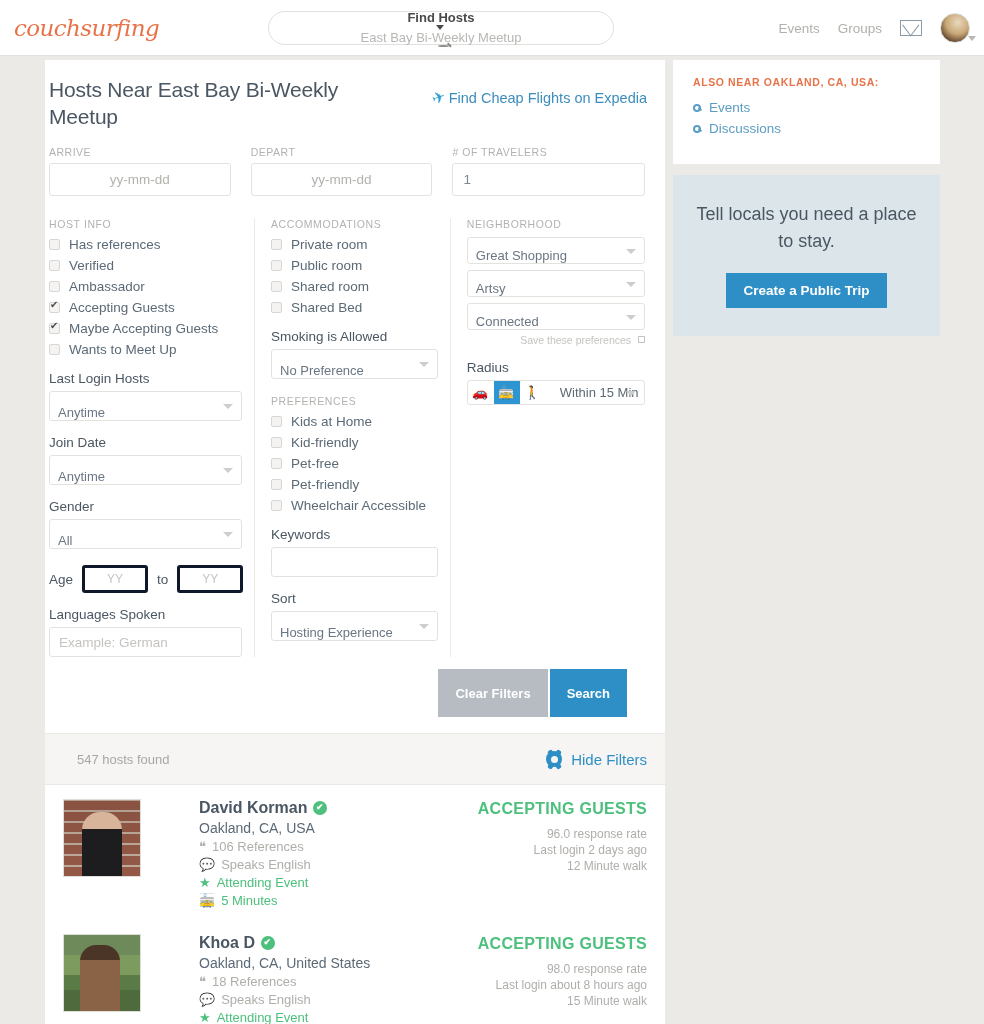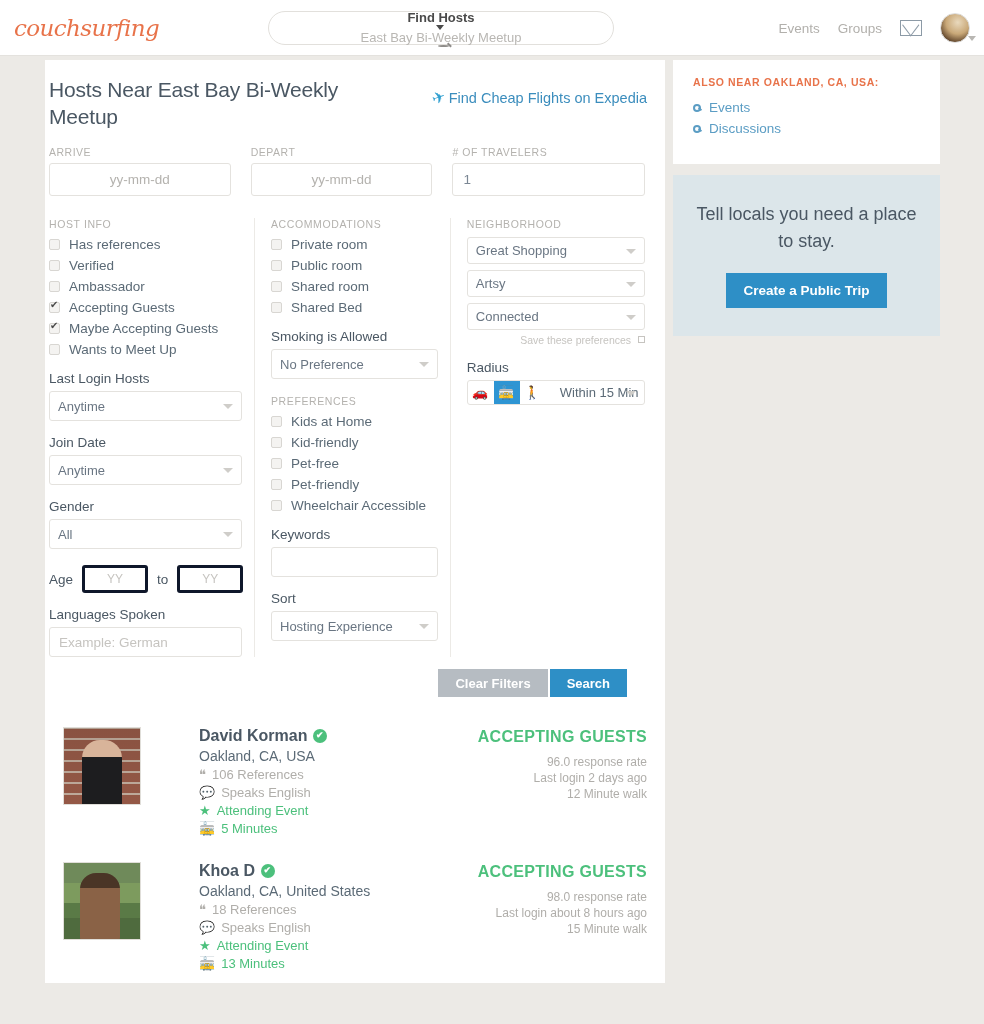--- a/index.html
+++ b/index.html
@@ -135,21 +135,21 @@
     content: "✔"; position: absolute; left: 0px; top: -4px;
     font-size: 10px; color: #4a4a4a; line-height: 11px;
   }
   .chk span { font-size: 13.5px; color: #5b6a76; }
 
   .fld { margin-top: 14px; }
   .fldlabel { font-size: 13.5px; color: #4a5763; margin-bottom: 5px; }
   .sel {
     width: 100%; height: 27px; border: 1px solid #e4e2de; border-radius: 3px;
     font-size: 13px; color: #6a7683; padding: 0 8px; background: #fff;
-    display: flex; align-items: center; position: relative;
+    display: flex; align-items: flex-end; position: relative;
   }
   .sel .tri {
     position: absolute; right: 8px; top: 11px;
     width: 0; height: 0;
     border-left: 5px solid transparent; border-right: 5px solid transparent;
     border-top: 5px solid #cfcdc9;
   }
   .sel.tall { height: 30px; }
   .sel.tall .tri { top: 12px; }
 
@@ -192,21 +192,21 @@
     border-left: 5px solid transparent; border-right: 5px solid transparent;
     border-top: 5px solid #cfcdc9;
   }
 
   
   .btnrow {
     display: flex; justify-content: flex-end; gap: 2px;
     padding: 0 18px 16px 0; margin-top: 12px;
   }
   .btn {
-    height: 28px; padding: 0 17px; border: none; font-size: 13px;
+    height: 48px; padding: 0 17px; border: none; font-size: 13px;
     color: #fff; font-weight: bold; cursor: pointer;
     font-family: "Liberation Sans", sans-serif;
     display: flex; align-items: center;
   }
   .btn.grey { background: #b6bcc2; }
   .btn.blue { background: #2e8fc6; }
 
   
   .resbar {
     height: 52px; background: #f6f5f3; border-top: 1px solid #eceae6;
@@ -530,20 +530,29 @@
             </div>
           </div>
         </div>
 
         <div class="btnrow">
           <button class="btn grey">Clear Filters</button>
           <button class="btn blue">Search</button>
         </div>
       </div>
 
+      <div class="resbar">
+        <span class="count">547 hosts found</span>
+        <span class="hidefilters">
+          <span class="gear">
+              <span class="gearhole"></span>
+            </span>
+          <span>Hide Filters</span>
+        </span>
+      </div>
 
       <div class="hostlist">
 
         <div class="hostrow">
           <div class="thumb brick"></div>
           <div class="hinfo">
             <div class="hname">
               <span>David Korman</span>
               <span class="verified"></span>
             </div>

